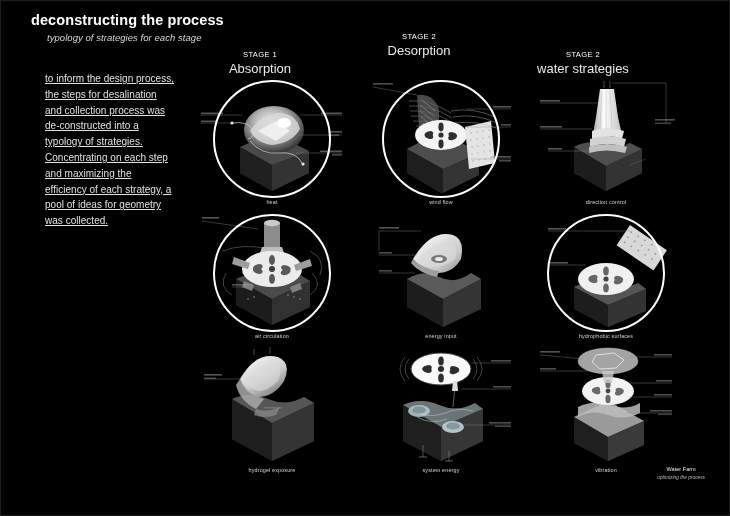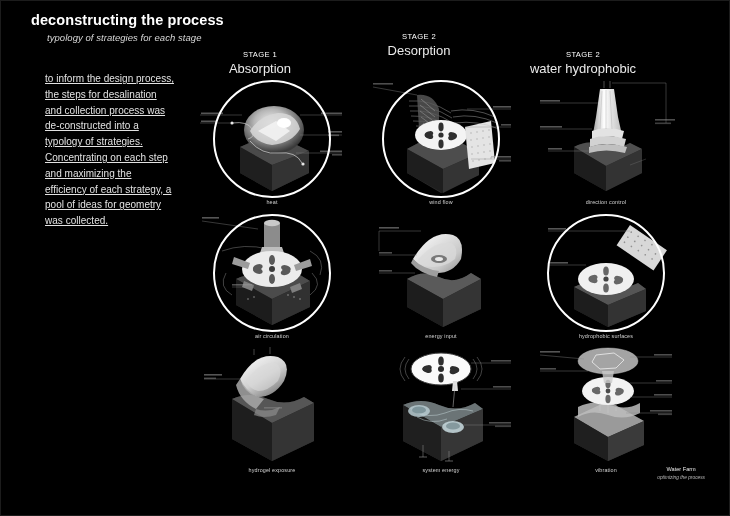--- a/index.html
+++ b/index.html
@@ -173,21 +173,21 @@
   <div class="stage-head" id="stage-head-1">
     <span class="stage-num">STAGE 1</span>
     <span class="stage-name">Absorption</span>
   </div>
   <div class="stage-head" id="stage-head-2">
     <span class="stage-num">STAGE 2</span>
     <span class="stage-name">Desorption</span>
   </div>
   <div class="stage-head" id="stage-head-3">
     <span class="stage-num">STAGE 2</span>
-    <span class="stage-name">water hydrophobic</span>
+    <span class="stage-name">water strategies</span>
   </div>
 
   <div id="grid">
 
     <div class="cell r1 c1">
       <svg class="art" viewBox="0 0 160 124">
         <defs>
           <radialGradient id="g-blob1" cx="45%" cy="35%" r="62%">
             <stop offset="0%" stop-color="#ffffff"></stop>
             <stop offset="45%" stop-color="#bfbfbf"></stop>

